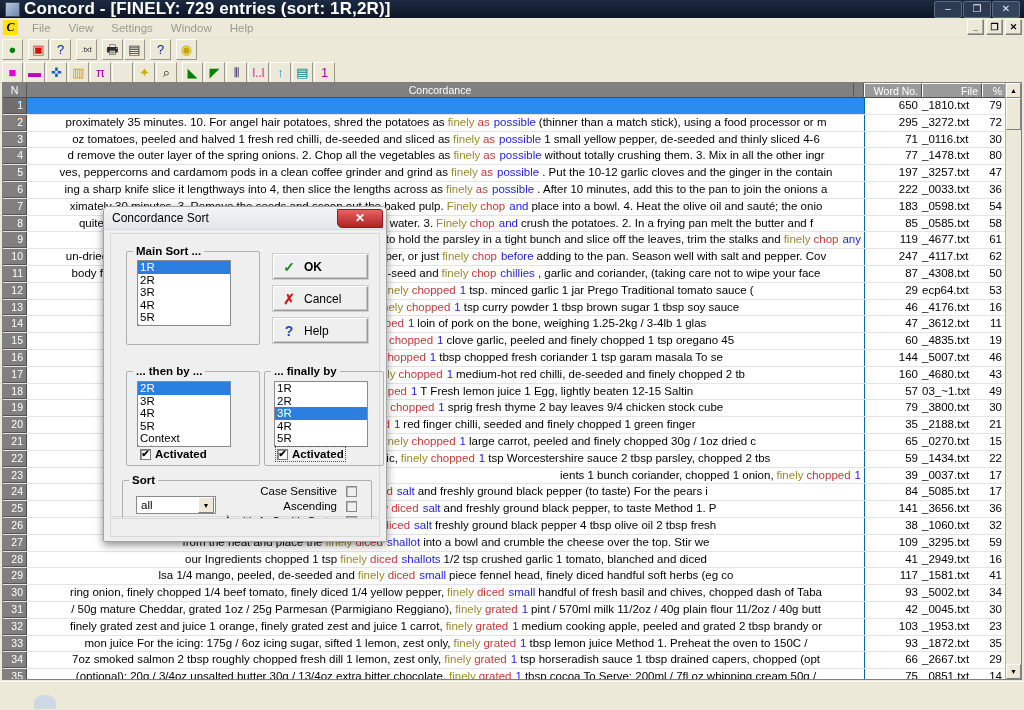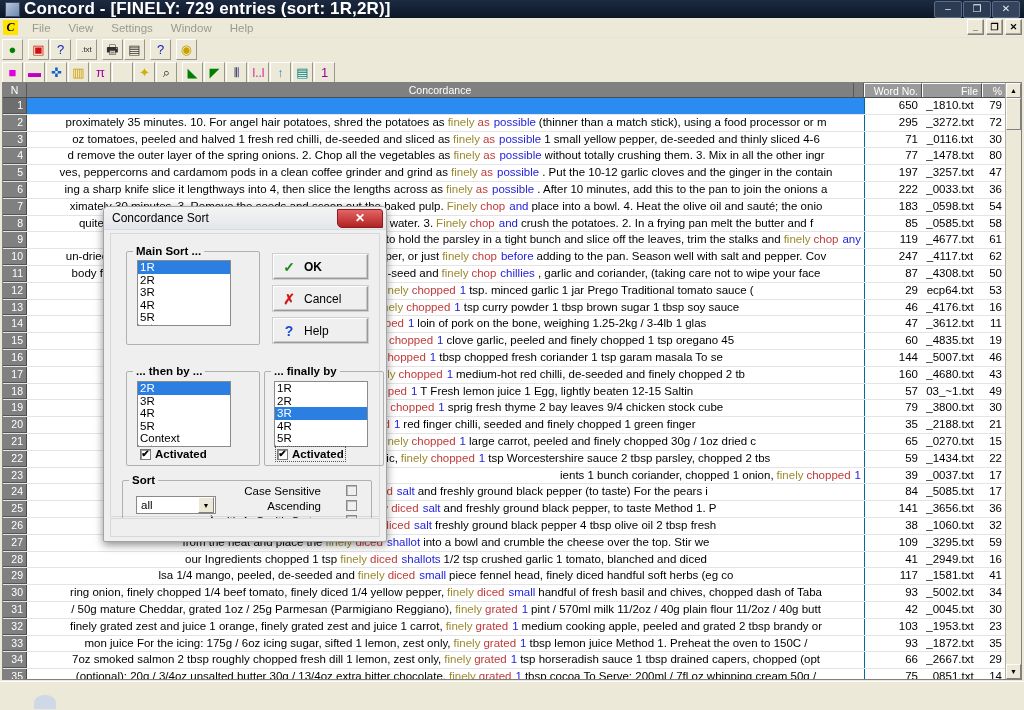--- a/index.html
+++ b/index.html
@@ -45,21 +45,21 @@
   .ghead .h-pct{width:24px;justify-content:flex-end;padding-right:3px;background:#9a9a9a;border:1px solid #fff;border-right-color:#4d4d4d;border-bottom:none;}
   .ghead .h-sb{width:15px;background:#ece9d8;}
 
   .grow{display:flex;height:15.8px;font-size:11.5px;line-height:15.8px;border-bottom:1px solid #e4e4e4;background:#fff;}
   .grow .n{width:24px;background:#808080;color:#fff;text-align:right;padding-right:3px;box-sizing:border-box;
            font-size:10.5px;border-right:1px solid #4d4d4d;border-bottom:1px solid #555;}
   .grow.sel .n{background:#6e6e6e;}
   .grow .conc{flex:1;position:relative;overflow:hidden;white-space:nowrap;padding-left:1px;}
   .grow.sel .conc{background:#2a8cf0;}
   .grow .wn{width:58px;text-align:right;padding-right:4px;box-sizing:border-box;border-left:1px solid #0369a1;}
-  .grow .file{width:60px;text-align:center;padding-right:4px;box-sizing:border-box;}
+  .grow .file{width:60px;text-align:left;padding-right:4px;box-sizing:border-box;}
   .grow .pct{width:24px;text-align:right;padding-right:4px;box-sizing:border-box;}
   .grow .sbpad{width:15px;background:#ece9d8;}
 
   
   .cline{display:flex;width:100%;white-space:nowrap;}
   .cleft{flex:1 1 auto;text-align:right;overflow:hidden;direction:rtl;}
   .cleft > span{direction:ltr;unicode-bidi:embed;}
   .ckw{flex:0 0 auto;padding:0 3px;color:#9c8a2f;}
   .cmid{flex:0 0 auto;color:#c03a3a;padding-right:4px;}
   .cblue{flex:0 0 auto;color:#2222dd;padding-right:3px;}
@@ -111,21 +111,21 @@
         display:flex;align-items:center;font-size:12px;box-sizing:border-box;}
   .dbtn .gl{width:30px;text-align:center;font-size:14px;font-weight:bold;}
   .dbtn .lb{flex:1;text-align:left;font-weight:bold;}
   .dbtn .lb.u{font-weight:normal;}
 
   .combo{position:absolute;height:18px;background:#fff;border:1px solid #8a8a8a;display:flex;align-items:center;box-sizing:border-box;}
   .combo .cv{flex:1;padding-left:4px;font-size:11.5px;}
   .combo .carr{width:16px;height:16px;margin-right:1px;background:#ece9d8;border:1px solid #fff;
         border-right-color:#808080;border-bottom-color:#808080;display:flex;align-items:center;justify-content:center;font-size:7px;box-sizing:border-box;}
 
-  .optrow{position:absolute;display:flex;align-items:flex-start;justify-content:flex-end;gap:25px;width:100%;font-size:11.5px;}
+  .optrow{position:absolute;display:flex;align-items:flex-end;justify-content:flex-end;gap:9px;width:100%;font-size:11.5px;}
   .optrow .ol{text-align:right;}
   .optbox{width:11px;height:11px;background:#efefef;border:1px solid #8a8a8a;box-shadow:inset 1px 1px 0 #b9b9b9;box-sizing:border-box;}
 </style>
 </head>
 <body>
 
 <div id="app">
 
   <div class="titlebar">
     <div class="ticon"></div>

